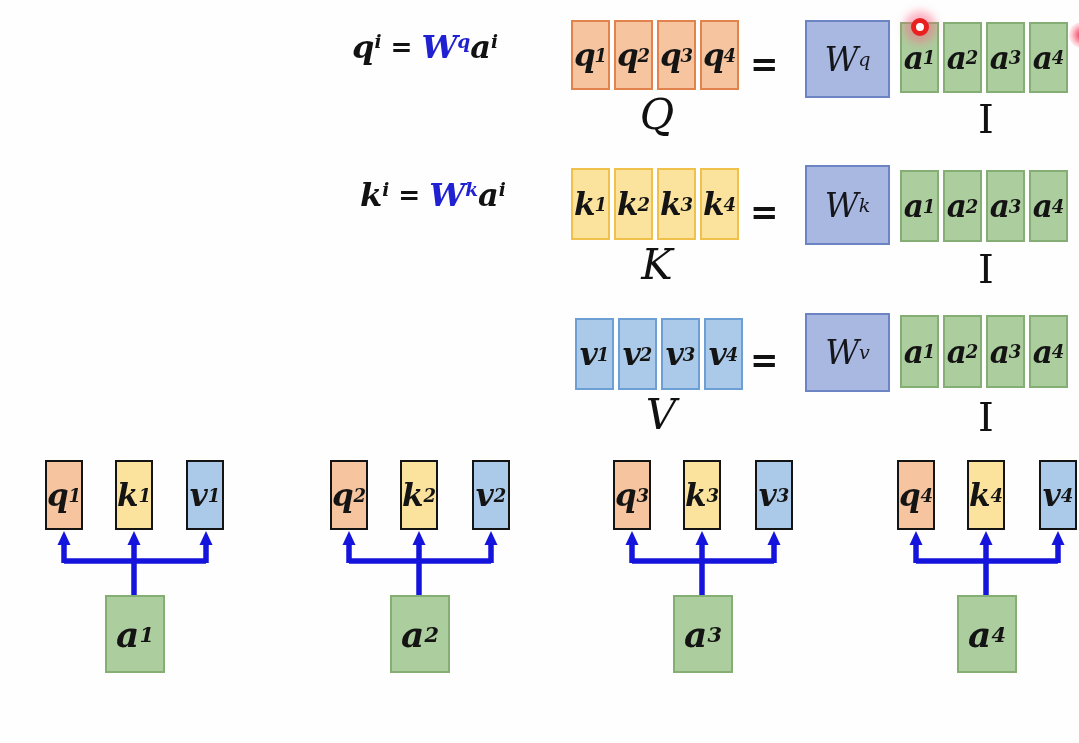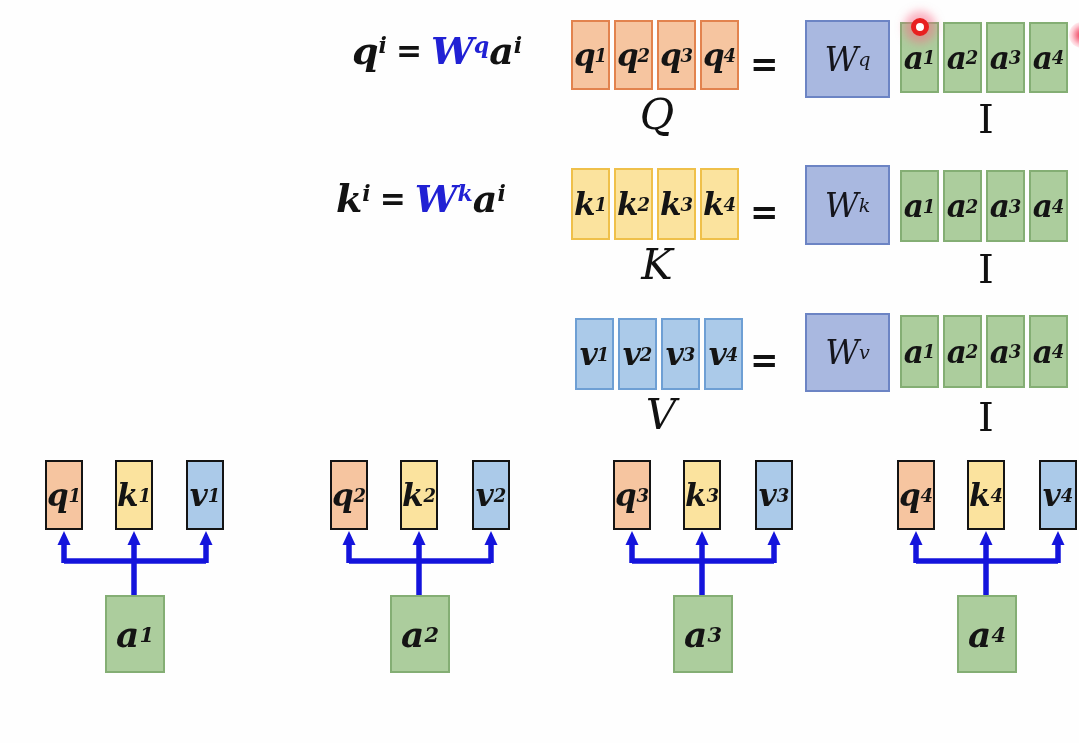--- a/index.html
+++ b/index.html
@@ -1,21 +1,21 @@
 <!DOCTYPE html>
 <html style="--q-fill: #F6C5A0; --q-border: #E2834E; --k-fill: #FBE39E; --k-border: #EFC04A; --v-fill: #ABCAE9; --v-border: #6E9FD4; --a-fill: #ACCD9D; --a-border: #84AE74; --w-fill: #A9B8E0; --w-border: #6C84C4; --arrow: #1414DC; --eq-blue: #2121D4; --laser: #E82020;"><head>
 <meta charset="utf-8">
 <style>
   html,body{margin:0;padding:0;background:#ffffff;}
   #slide{position:relative;width:1079px;height:743px;overflow:hidden;background:#fefefe;
          font-family:"DejaVu Serif",serif;}
 
   
   .equation{position:absolute;font-family:"DejaVu Serif",serif;font-style:italic;font-weight:700;
-            font-size:38px;color:#121212;white-space:nowrap;line-height:1.1;}
+            font-size:32px;color:#121212;white-space:nowrap;line-height:1.1;}
   .sup{font-size:.58em;vertical-align:.52em;}
   .esign{font-style:normal;font-family:"DejaVu Sans",sans-serif;font-weight:700;font-size:.82em;
          margin:0 9px;vertical-align:.08em;}
   .blue{color:var(--eq-blue,#2121d4);}
 
   
   .strip{position:absolute;display:flex;gap:4px;}
   .cell{width:39px;display:flex;align-items:center;justify-content:center;border:2px solid;
         box-sizing:border-box;font-family:"DejaVu Serif",serif;font-style:italic;font-weight:700;
         font-size:31px;color:#141414;white-space:nowrap;}
@@ -101,21 +101,21 @@
     <div class="cell ac">
         <span>a</span>
         <span class="sup">4</span>
       </div>
   </div>
   <div class="ilabel" style="left:900px;top:96px;">I</div>
 
   <div class="laser"></div>
   <div class="laser-edge"></div>
 
-  <div class="equation" style="left:336px;top:178px;">
+  <div class="equation" style="left:360px;top:178px;">
     <span>k</span><span class="sup">i</span><span class="esign">=</span><span class="blue">W</span><span class="sup blue">k</span><span>a</span><span class="sup">i</span>
   </div>
 
   <div class="strip" style="left:571px;top:168px;height:72px;">
     <div class="cell kc">
         <span>k</span>
         <span class="sup">1</span>
       </div>
     <div class="cell kc">
         <span>k</span>

